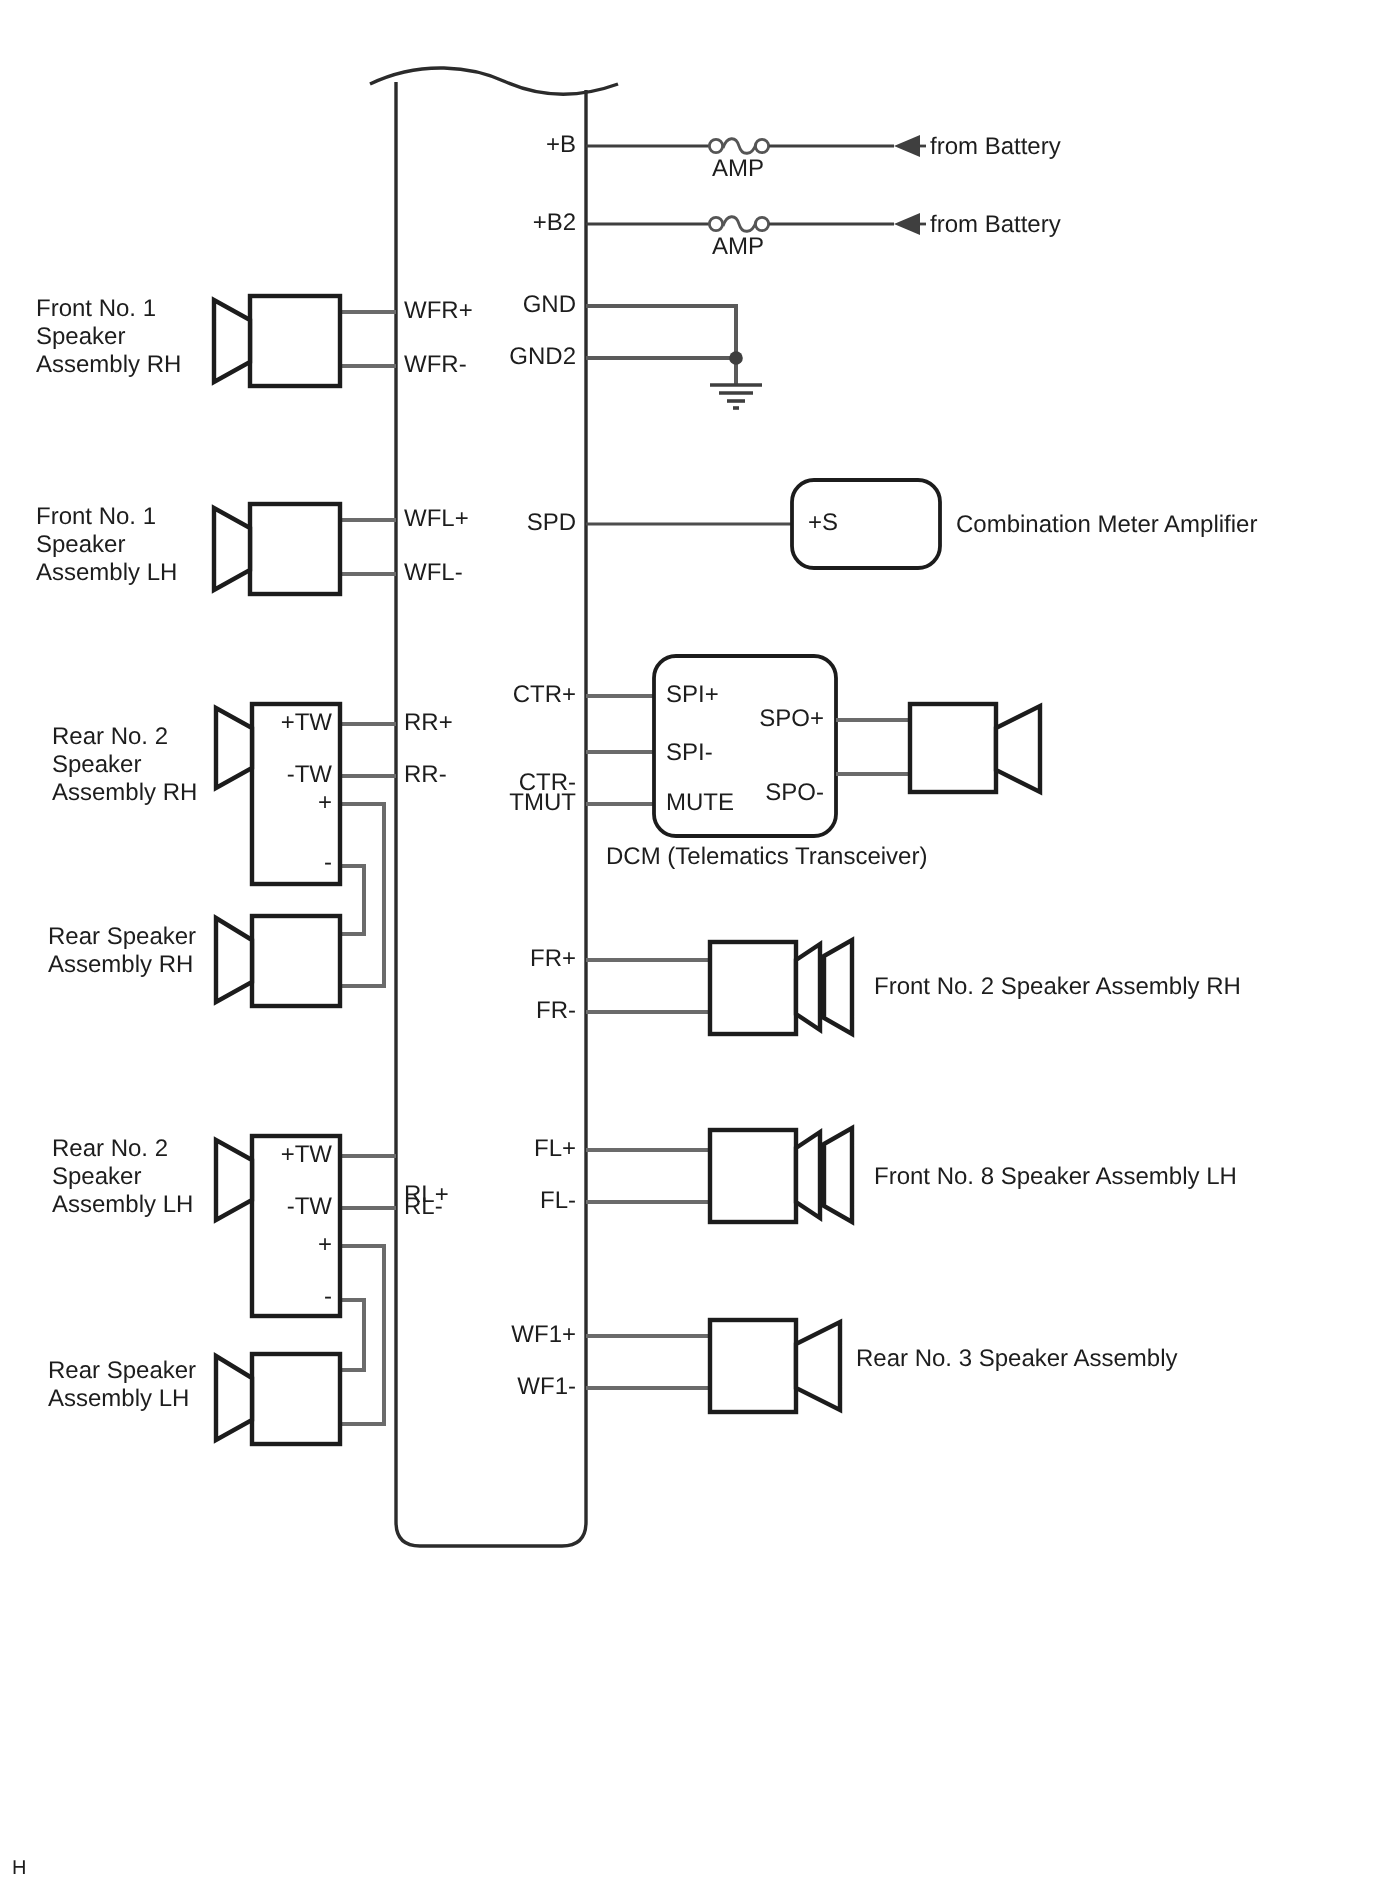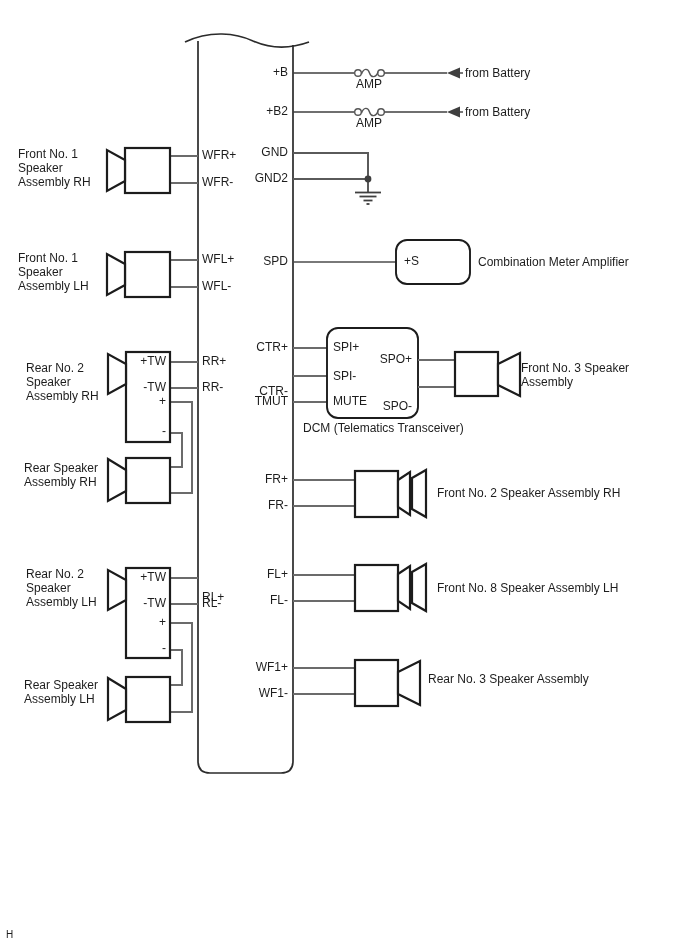--- a/index.html
+++ b/index.html
@@ -194,27 +194,23 @@
   <div class="t" style="left:356px;top:116px">AMP</div>
   <div class="t" style="left:465px;top:105px">from Battery</div>
 
   <div class="t" style="left:404px;top:254px">+S</div>
   <div class="t" style="left:478px;top:255px">Combination Meter Amplifier</div>
 
   <div class="t" style="left:333px;top:340px">SPI+</div>
   <div class="t" style="left:333px;top:369px">SPI-</div>
   <div class="t" style="left:333px;top:394px">MUTE</div>
   <div class="t ra" style="right:276px;top:352px">SPO+</div>
-  <div class="t ra" style="right:276px;top:399px">SPO-</div>
+  <div class="t ra" style="right:276px;top:389px">SPO-</div>
   <div class="t" style="left:303px;top:421px">DCM (Telematics Transceiver)</div>
 
-  <div class="blk" style="position:absolute;left:521px;top:361px">
-    <div>Front No. 3 Speaker</div>
-    <div>Assembly</div>
-  </div>
   <div class="t" style="left:437px;top:486px">Front No. 2 Speaker Assembly RH</div>
   <div class="t" style="left:437px;top:581px">Front No. 8 Speaker Assembly LH</div>
   <div class="t" style="left:428px;top:672px">Rear No. 3 Speaker Assembly</div>
 
   <div class="blk" style="position:absolute;left:18px;top:147px">
     <div>Front No. 1</div>
     <div>Speaker</div>
     <div>Assembly RH</div>
   </div>
   <div class="blk" style="position:absolute;left:18px;top:251px">

